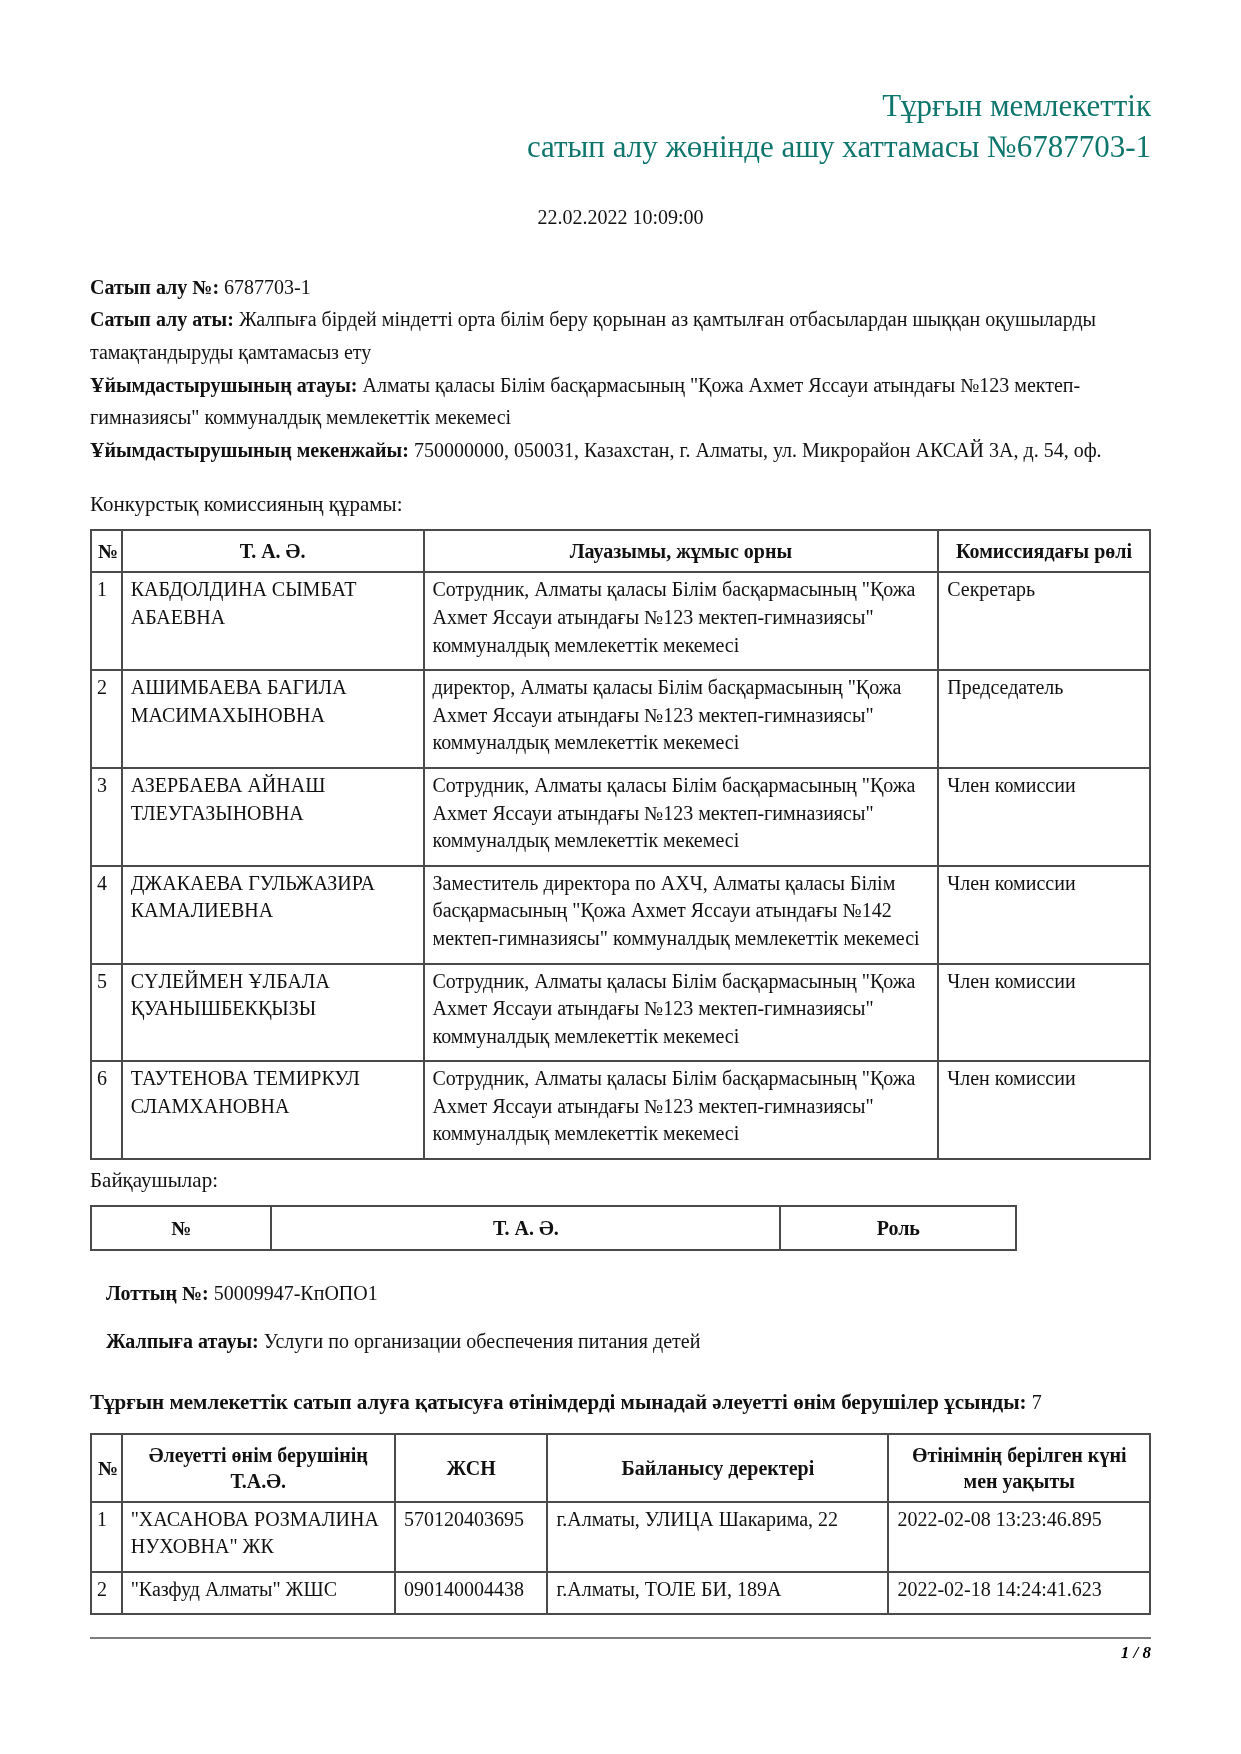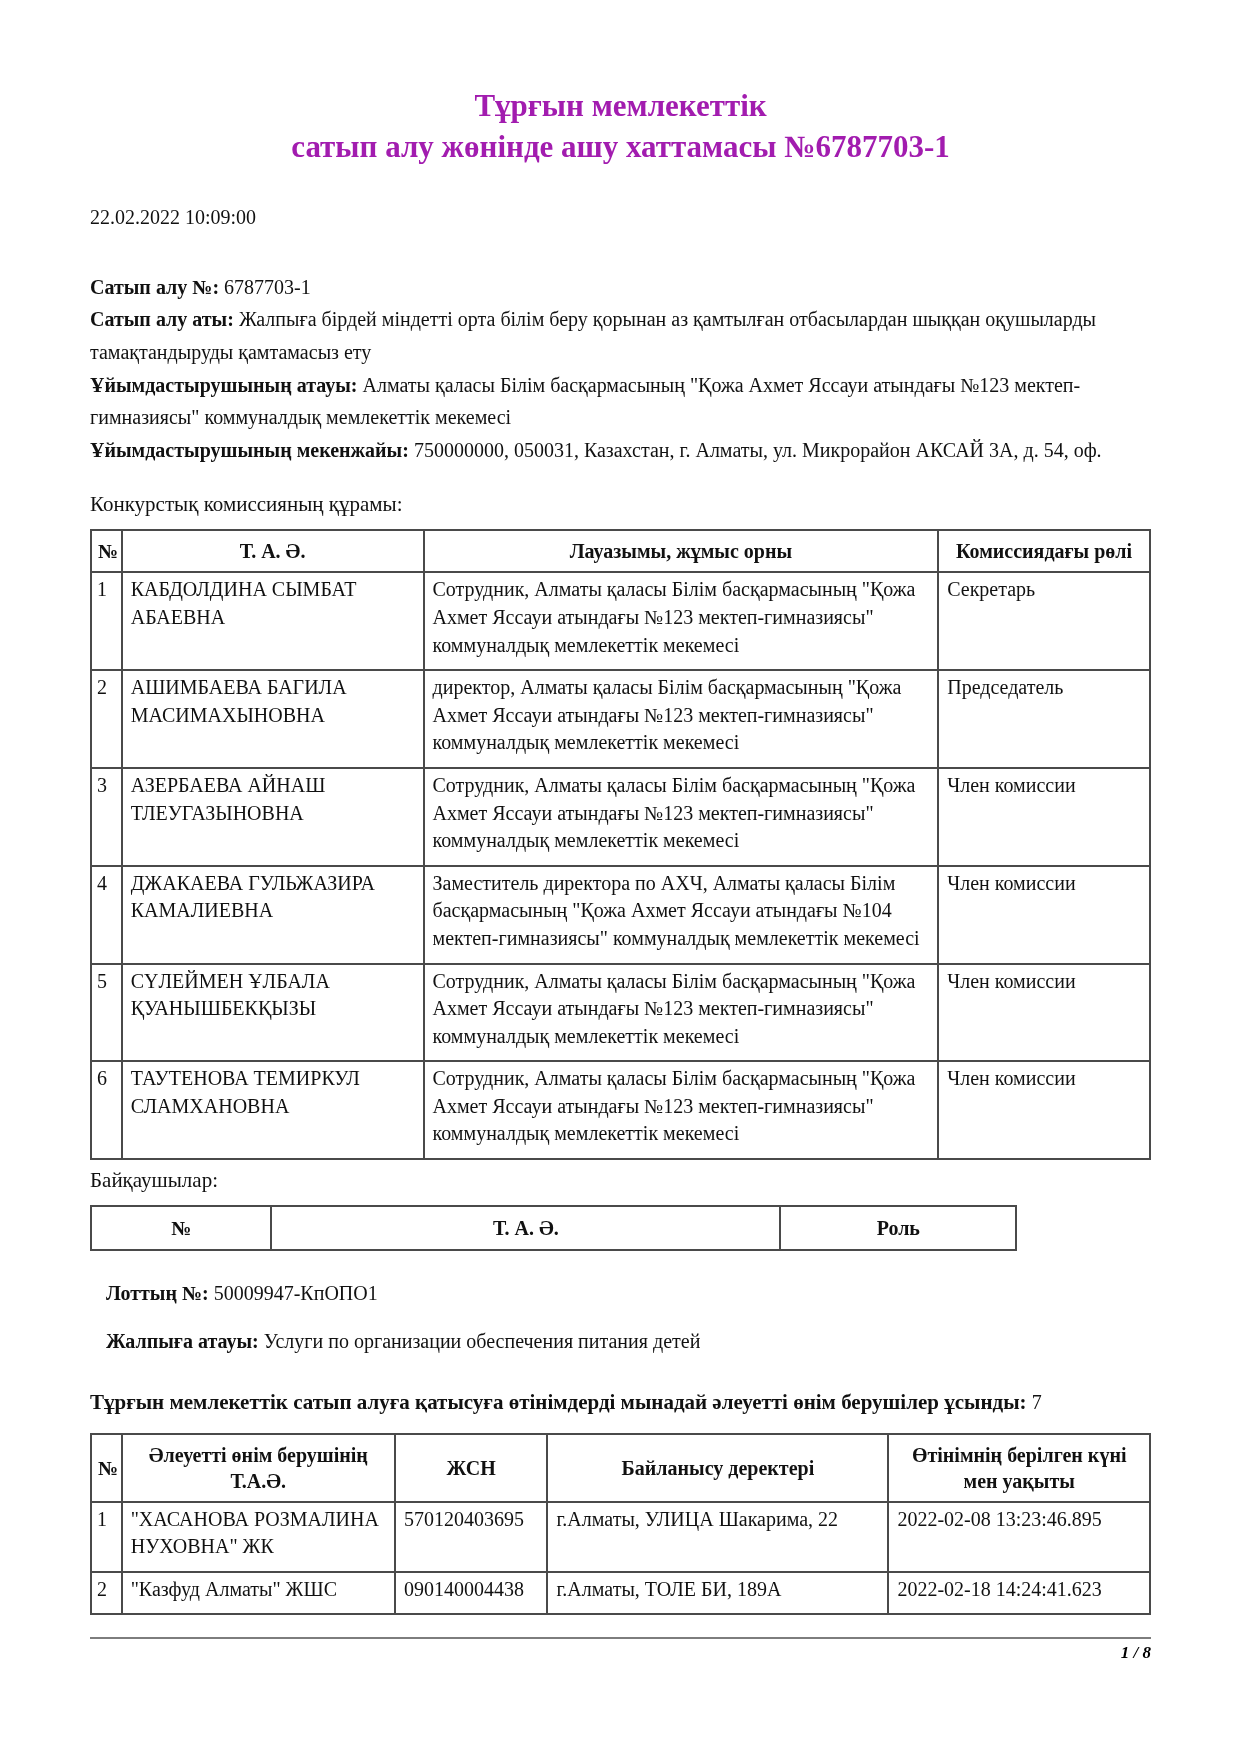--- a/index.html
+++ b/index.html
@@ -3,24 +3,24 @@
 <meta charset="utf-8">
 <style>
   html,body{margin:0;padding:0;background:#ffffff;}
   body{
     width:1241px;height:1754px;overflow:hidden;
     font-family:"Liberation Serif","DejaVu Serif",serif;
     color:#111;
   }
   .page{padding:86px 90px 0 90px;}
   .doc-title{
-    text-align:center;font-weight:bold;font-size:31px;line-height:1.32;
-    margin:0 0 0 0;color:#a21caf;
+    text-align:right;font-weight:normal;font-size:31px;line-height:1.32;
+    margin:0 0 0 0;color:#0f766e;
   }
-  .doc-date{font-size:20px;margin-top:38px;}
+  .doc-date{text-align:center;font-size:20px;margin-top:38px;}
   .info-block{margin-top:42px;font-size:20px;line-height:1.63;}
   .info-block p{margin:0;}
   .section-heading{font-size:21px;font-weight:normal;margin:26px 0 12px 0;}
   table{border-collapse:collapse;width:100%;table-layout:fixed;}
   table, th, td{border:2px solid #4a4a4a;}
   th{
     font-size:20px;font-weight:bold;text-align:center;
     padding:7px 6px;vertical-align:middle;line-height:1.3;
   }
   td{
@@ -103,21 +103,21 @@
       </tr>
       <tr>
         <td class="num">3</td>
         <td>АЗЕРБАЕВА АЙНАШ ТЛЕУГАЗЫНОВНА</td>
         <td>Сотрудник, Алматы қаласы Білім басқармасының "Қожа Ахмет Яссауи атындағы №123 мектеп-гимназиясы" коммуналдық мемлекеттік мекемесі</td>
         <td>Член комиссии</td>
       </tr>
       <tr>
         <td class="num">4</td>
         <td>ДЖАКАЕВА ГУЛЬЖАЗИРА КАМАЛИЕВНА</td>
-        <td>Заместитель директора по АХЧ, Алматы қаласы Білім басқармасының "Қожа Ахмет Яссауи атындағы №104 мектеп-гимназиясы" коммуналдық мемлекеттік мекемесі</td>
+        <td>Заместитель директора по АХЧ, Алматы қаласы Білім басқармасының "Қожа Ахмет Яссауи атындағы №142 мектеп-гимназиясы" коммуналдық мемлекеттік мекемесі</td>
         <td>Член комиссии</td>
       </tr>
       <tr>
         <td class="num">5</td>
         <td>СҮЛЕЙМЕН ҰЛБАЛА ҚУАНЫШБЕКҚЫЗЫ</td>
         <td>Сотрудник, Алматы қаласы Білім басқармасының "Қожа Ахмет Яссауи атындағы №123 мектеп-гимназиясы" коммуналдық мемлекеттік мекемесі</td>
         <td>Член комиссии</td>
       </tr>
       <tr>
         <td class="num">6</td>

